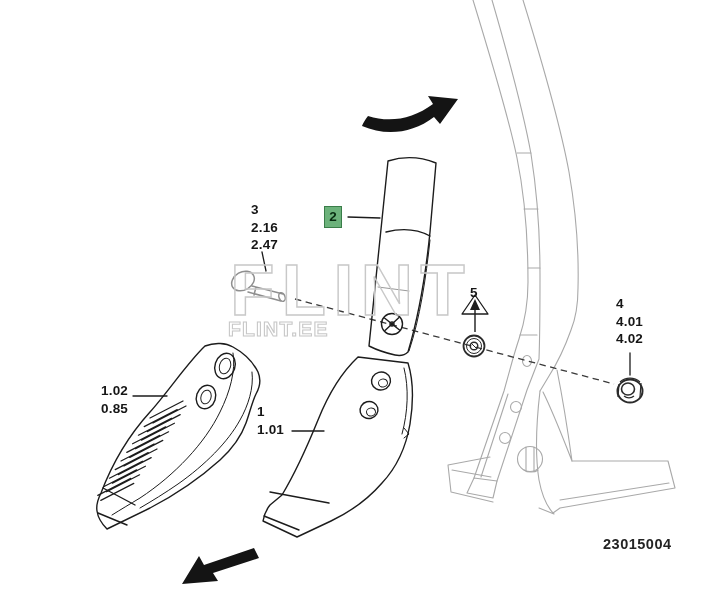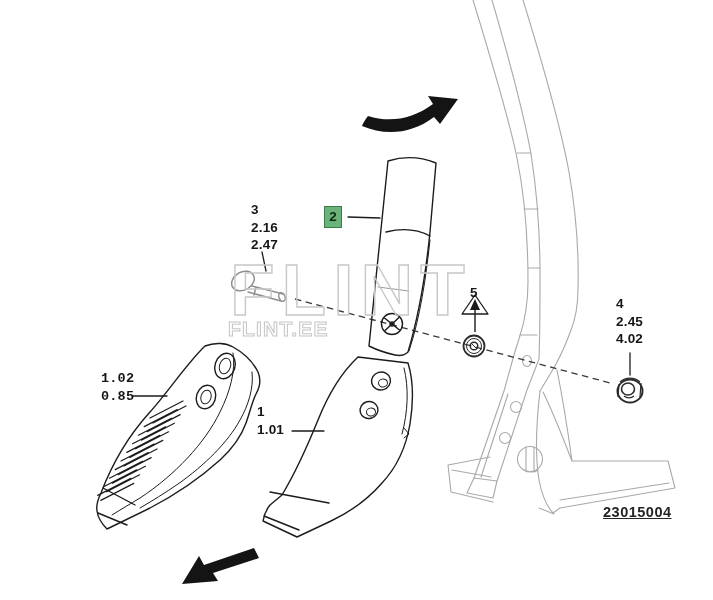--- a/index.html
+++ b/index.html
@@ -117,34 +117,34 @@
 </svg>
 
   <div class="callout" style="left:251px;top:201px;">
     <div>3</div>
     <div>2.16</div>
     <div>2.47</div>
   </div>
 
   <div class="callout-box" style="left:324px;top:206px;">2</div>
 
-  <div class="callout" style="left:101px;top:370px;font-family:Liberation Mono, monospace;">
+  <div class="callout" style="left:101px;top:382px;">
     <div>1.02</div>
     <div>0.85</div>
   </div>
 
   <div class="callout" style="left:257px;top:403px;">
     <div>1</div>
     <div>1.01</div>
   </div>
 
   <div class="callout" style="left:470px;top:284px;">
     <div>5</div>
   </div>
 
   <div class="callout" style="left:616px;top:295px;">
     <div>4</div>
-    <div>2.45</div>
+    <div>4.01</div>
     <div>4.02</div>
   </div>
 
-  <div class="drawing-number" style="left:603px;top:504px;text-decoration:underline;">23015004</div>
+  <div class="drawing-number" style="left:603px;top:536px;">23015004</div>
 </div>
 
 </body></html>

